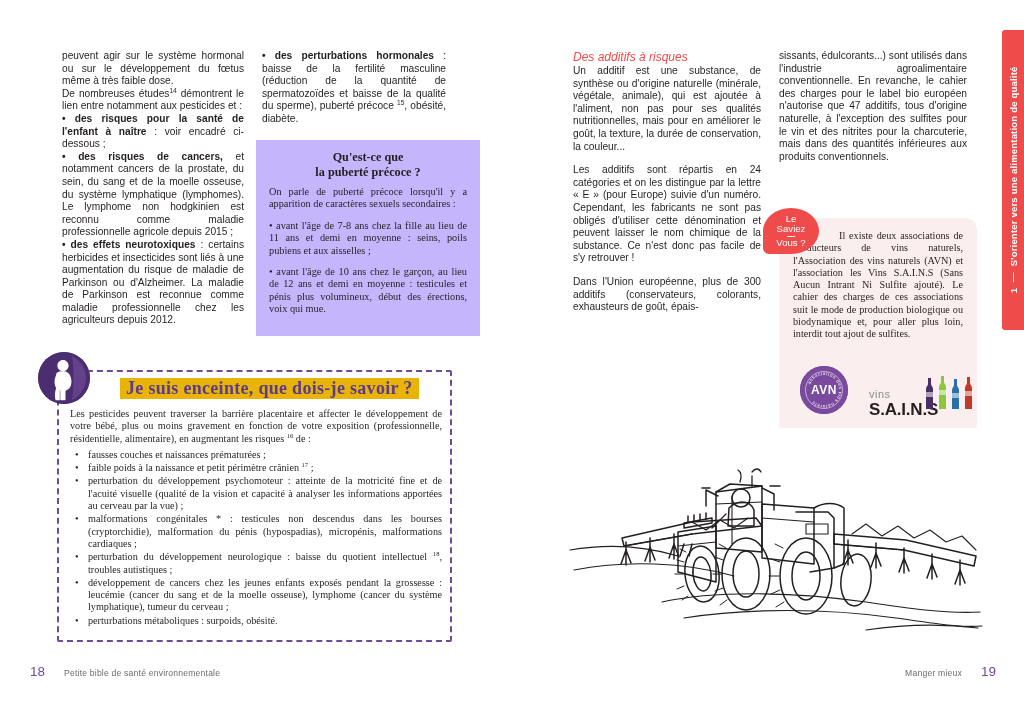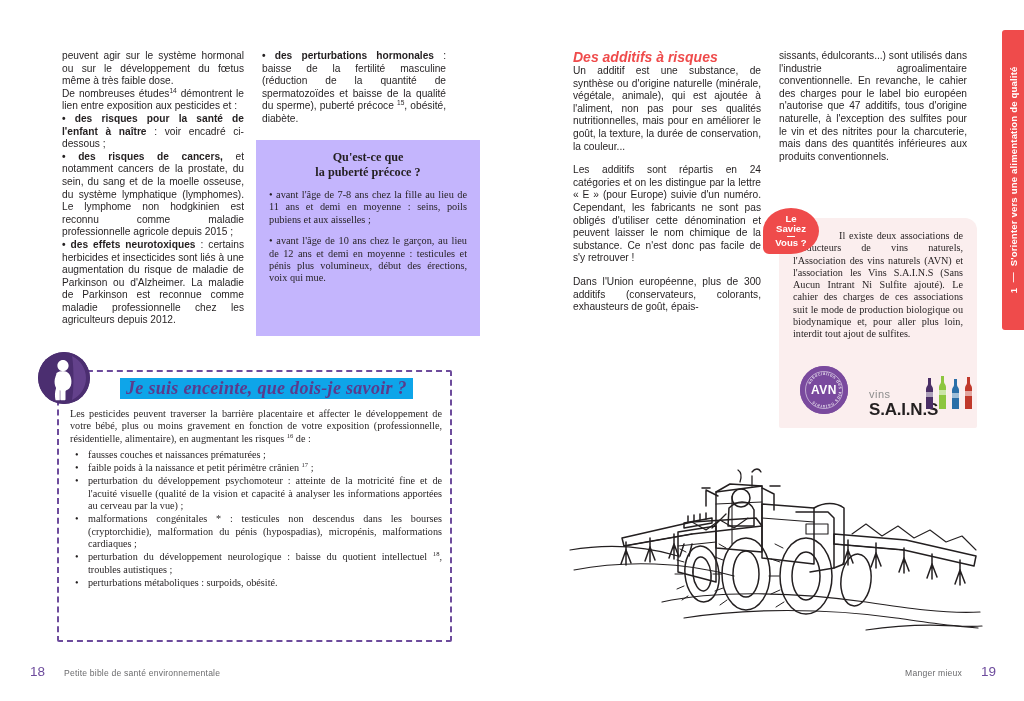--- a/index.html
+++ b/index.html
@@ -93,26 +93,26 @@
   #enceinte-icon {
     position:absolute; left:38px; top:352px;
     width:52px; height:52px; border-radius:50%;
     background:#4b2e70;
     overflow:hidden;
     z-index:4;
   }
   #enceinte-title {
     position:absolute; left:120px; top:378px;
     font-family:"Liberation Serif", serif;
-    font-style:italic; font-weight:700;
+    font-weight:700;
     font-size:18px;
     color:#5b3b8c;
     letter-spacing:.3px;
     z-index:5;
-    background:#0ea5e9;
+    background:#eab308;
     padding:0 6px;
   }
   #enceinte-body {
     position:absolute; left:70px; top:408px; width:372px;
     font-family:"Liberation Serif", serif;
     font-size:10.2px; line-height:12.3px;
     text-align:justify;
     color:#231f20;
   }
   #enceinte-body ul {
@@ -123,22 +123,22 @@
   }
   #enceinte-body li::before {
     content:"•"; position:absolute; left:-11px; top:0; color:#231f20;
   }
 
   
   #col-3 { left:573px; top:50px; width:188px; }
   #col-4 { left:779px; top:50px; width:188px; }
 
   #additifs-heading {
-    font-weight:700; font-style:italic;
-    font-size:14px; line-height:14px;
+    font-weight:400; font-style:italic;
+    font-size:12px; line-height:14px;
     color:#ef4b4b;
     margin-bottom:1px;
   }
 
   
   #saviez-box {
     position:absolute; left:779px; top:218px; width:198px; height:210px;
     background:#fbeeee;
     border-radius:2px 12px 2px 2px;
     padding:12px 14px 10px 14px;
@@ -150,21 +150,21 @@
     color:#231f20;
     text-indent:46px;
   }
   #saviez-badge {
     position:absolute; left:763px; top:208px;
     width:56px; height:46px;
     background:#ef4b4b;
     border-radius:50% 50% 50% 6px / 50% 50% 50% 6px;
     color:#fff;
     display:flex; flex-direction:column; align-items:center; justify-content:center;
-    font-weight:700; font-size:9.6px; line-height:10.4px;
+    font-weight:400; font-size:9.6px; line-height:10.4px;
     z-index:3;
   }
   #saviez-badge .sv-dash { display:block; width:8px; height:1.4px; background:#fff; margin:1px auto; }
 
   
   #logos { position:absolute; left:800px; top:364px; width:175px; height:58px; }
   #avn-logo {
     position:absolute; left:0; top:2px; width:48px; height:48px; border-radius:50%;
     background:#7a4a9e; color:#fff;
   }
@@ -205,36 +205,37 @@
   <div id="side-tab">
     <span class="vtext">
       <span>1</span>
       <span class="vsep"></span>
       <span>S'orienter vers une alimentation de qualité</span>
     </span>
   </div>
 
   <div class="col body-text" id="col-1">
     <p>peuvent agir sur le système hormonal ou sur le développement du fœtus même à très faible dose.</p>
-    <p><span>De nombreuses études</span><sup>14</sup><span> démontrent le lien entre exposition aux pesticides et :</span></p>
+    <p><span>De nombreuses études</span><sup>14</sup><span> démontrent le lien entre notamment aux pesticides et :</span></p>
     <p><b>• des risques pour la santé de l'enfant à naître</b><span> : voir encadré ci-dessous ;</span></p>
     <p><b>• des risques de cancers,</b><span> et notamment cancers de la prostate, du sein, du sang et de la moelle osseuse, du système lymphatique (lymphomes). Le lymphome non hodgkinien est reconnu comme maladie professionnelle agricole depuis 2015 ;</span></p>
     <p><b>• des effets neurotoxiques</b><span> : certains herbicides et insecticides sont liés à une augmentation du risque de maladie de Parkinson ou d'Alzheimer. La maladie de Parkinson est reconnue comme maladie professionnelle chez les agriculteurs depuis 2012.</span></p>
   </div>
 
   <div class="col body-text" id="col-2">
     <p><b>• des perturbations hormonales</b><span> : baisse de la fertilité masculine (réduction de la quantité de spermatozoïdes et baisse de la qualité du sperme), puberté précoce </span><sup>15</sup><span>, obésité, diabète.</span></p>
   </div>
 
   <div id="puberte-box">
     <div class="box-title">
       <div>Qu'est-ce que</div>
       <div>la puberté précoce ?</div>
     </div>
     <div class="box-body">
+      <div>On parle de puberté précoce lorsqu'il y a apparition de caractères sexuels secondaires :</div>
       <div class="li">• avant l'âge de 7-8 ans chez la fille au lieu de 11 ans et demi en moyenne : seins, poils pubiens et aux aisselles ;</div>
       <div class="li">• avant l'âge de 10 ans chez le garçon, au lieu de 12 ans et demi en moyenne : testicules et pénis plus volumineux, début des érections, voix qui mue.</div>
     </div>
   </div>
 
   <div id="enceinte-panel"></div>
 
   <div id="enceinte-icon">
     <svg viewBox="0 0 52 52" width="52" height="52" aria-hidden="true">
       <circle cx="26" cy="26" r="26" fill="#4b2e70"></circle>
@@ -249,20 +250,21 @@
   <div id="enceinte-title">Je suis enceinte, que dois-je savoir ?</div>
 
   <div id="enceinte-body">
     <div><span>Les pesticides peuvent traverser la barrière placentaire et affecter le développement de votre bébé, plus ou moins gravement en fonction de votre exposition (professionnelle, résidentielle, alimentaire), en augmentant les risques </span><sup>16</sup><span> de :</span></div>
     <ul>
       <li><span>fausses couches et naissances prématurées ;</span></li>
       <li><span>faible poids à la naissance et petit périmètre crânien </span><sup>17</sup><span> ;</span></li>
       <li><span>perturbation du développement psychomoteur : atteinte de la motricité fine et de l'acuité visuelle (qualité de la vision et capacité à analyser les informations apportées au cerveau par la vue) ;</span></li>
       <li><span>malformations congénitales * : testicules non descendus dans les bourses (cryptorchidie), malformation du pénis (hypospadias), micropénis, malformations cardiaques ;</span></li>
       <li><span>perturbation du développement neurologique : baisse du quotient intellectuel </span><sup>18</sup><span>, troubles autistiques ;</span></li>
+      <li><span>développement de cancers chez les jeunes enfants exposés pendant la grossesse : leucémie (cancer du sang et de la moelle osseuse), lymphome (cancer du système lymphatique), tumeur du cerveau ;</span></li>
       <li><span>perturbations métaboliques : surpoids, obésité.</span></li>
     </ul>
   </div>
 
   <div class="col body-text" id="col-3">
     <div id="additifs-heading">Des additifs à risques</div>
     <p>Un additif est une substance, de synthèse ou d'origine naturelle (minérale, végétale, animale), qui est ajoutée à l'aliment, non pas pour ses qualités nutritionnelles, mais pour en améliorer le goût, la texture, la durée de conservation, la couleur...</p>
     <div class="gap"></div>
     <p>Les additifs sont répartis en 24 catégories et on les distingue par la lettre « E » (pour Europe) suivie d'un numéro. Cependant, les fabricants ne sont pas obligés d'utiliser cette dénomination et peuvent laisser le nom chimique de la substance. Ce n'est donc pas facile de s'y retrouver !</p>
     <div class="gap"></div>

